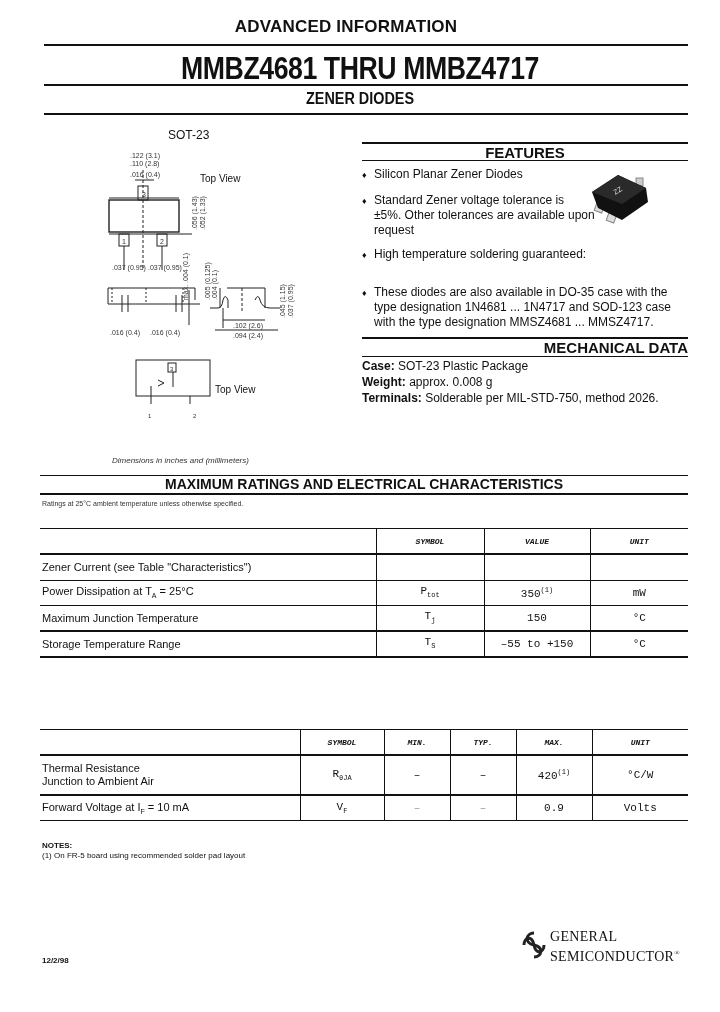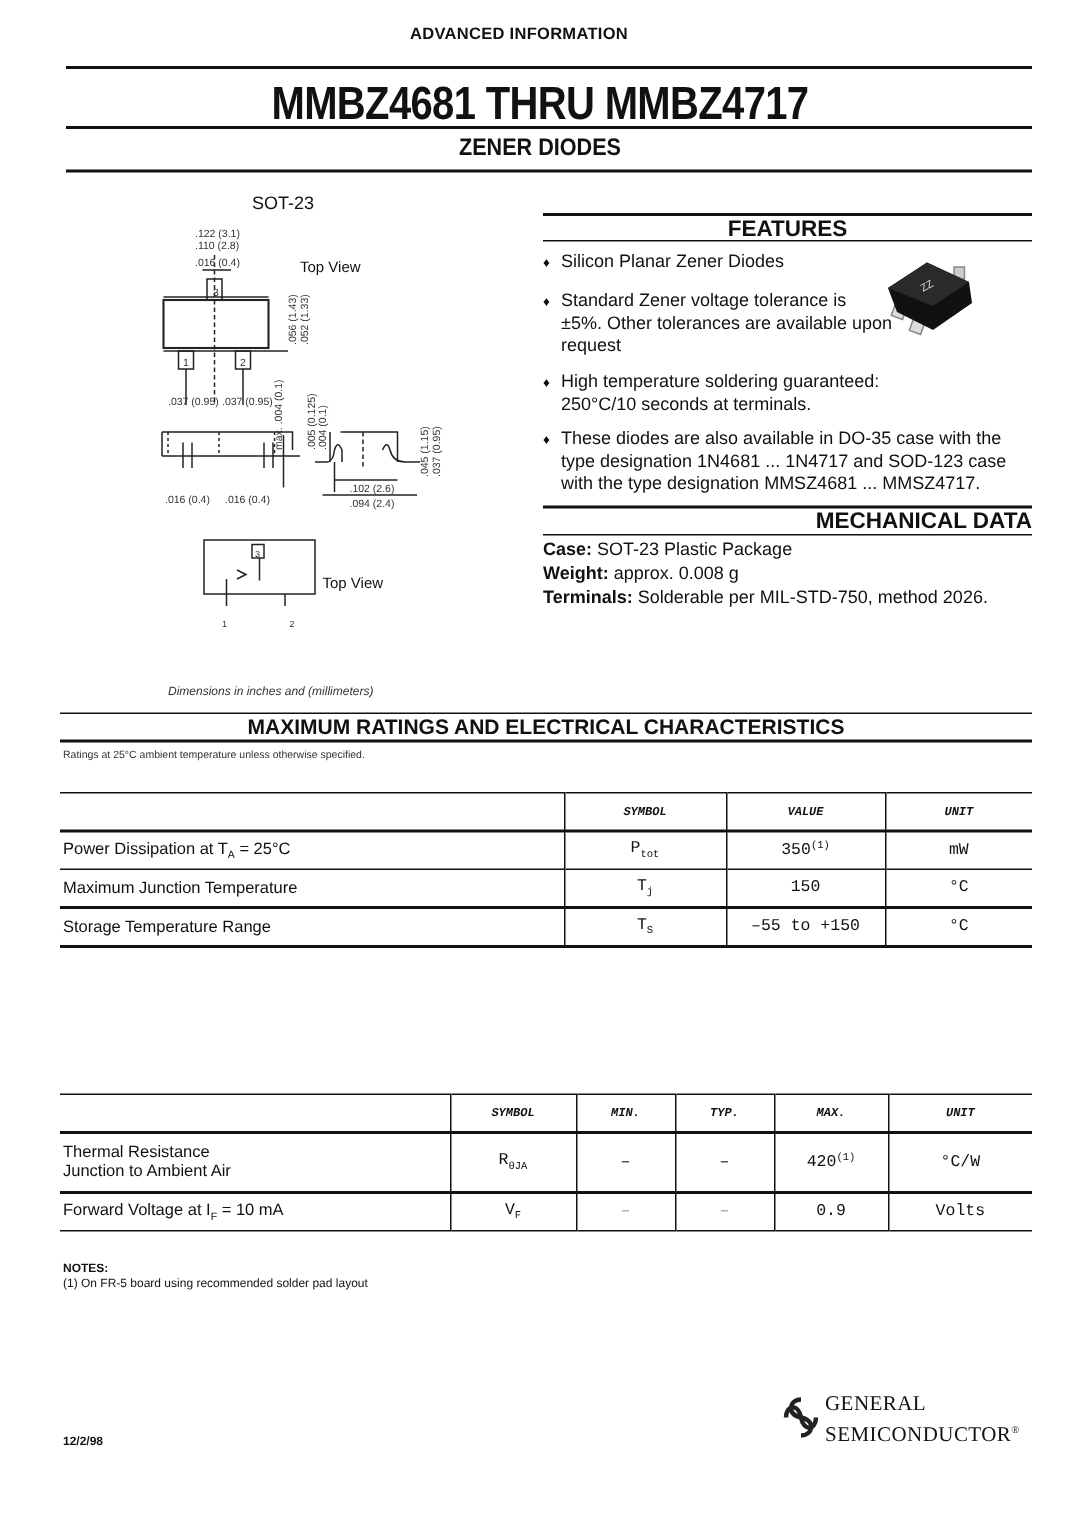--- a/index.html
+++ b/index.html
@@ -1,20 +1,20 @@
 <!DOCTYPE html>
 <html><head>
 <meta charset="utf-8">
 <style>
   html, body { margin:0; padding:0; background:#fff; }
   body { width:720px; height:1012px; position:relative; overflow:hidden; font-family:"Liberation Sans", sans-serif; color:#111; }
   .abs { position:absolute; }
   .rule { position:absolute; background:#111; height:2px; }
   .center { text-align:center; }
-  #hdr-adv { left:0; width:692px; top:17px; font-size:11px; font-weight:bold; letter-spacing:0.2px; }
+  #hdr-adv { left:0; width:692px; top:17px; font-size:17px; font-weight:bold; letter-spacing:0.2px; }
   #hdr-title { left:0; width:720px; top:51px; font-size:31px; font-weight:bold; transform:scaleX(0.86); transform-origin:center; letter-spacing:-0.5px; }
   #hdr-sub { left:0; width:720px; top:90px; font-size:16px; font-weight:bold; transform:scaleX(0.9); }
   .sot-label { left:168px; top:128px; font-size:12px; font-weight:normal; }
   .topview { font-size:10px; }
   .dim-caption { left:112px; top:456px; font-size:8px; font-style:italic; color:#333; }
   .sec-title { font-weight:bold; font-size:15px; text-align:center; }
   .feat { left:362px; width:300px; font-size:12px; line-height:15px; }
   .feat .bul { position:absolute; left:0; font-size:9px; top:1px; }
   .feat .txt { margin-left:12px; display:block; }
   .mech { left:362px; font-size:12px; line-height:16px;text-align:center; }
@@ -125,21 +125,20 @@
 </div>
 <div class="abs feat" style="top:193px;width:240px;">
   <span class="bul">♦</span>
   <span class="txt">Standard Zener voltage tolerance is</span>
   <span class="txt">±5%. Other tolerances are available upon</span>
   <span class="txt">request</span>
 </div>
 <div class="abs feat" style="top:247px;">
   <span class="bul">♦</span>
   <span class="txt">High temperature soldering guaranteed:</span>
-  <span class="txt">250°C/10 seconds at terminals.</span>
 </div>
 <div class="abs feat" style="top:285px;width:330px;">
   <span class="bul">♦</span>
   <span class="txt">These diodes are also available in DO-35 case with the</span>
   <span class="txt">type designation 1N4681 ... 1N4717 and SOD-123 case</span>
   <span class="txt">with the type designation MMSZ4681 ... MMSZ4717.</span>
 </div>
 
 <svg class="abs" style="left:588px;top:170px;" width="70" height="55">
   <rect x="8" y="30" width="8" height="12" fill="#ddd" stroke="#888" transform="rotate(20 12 36)"></rect>
@@ -168,20 +167,26 @@
       <col style="width:108px">
       <col style="width:106px">
       <col style="width:98px">
     </colgroup>
   <tbody>
       <tr class="bb2" style="border-top:1px solid #111;">
     <td></td>
     <td class="hdrcell vl">SYMBOL</td>
     <td class="hdrcell vl">VALUE</td>
     <td class="hdrcell vl">UNIT</td>
+  </tr>
+  <tr class="bt2" style="height:26px;">
+    <td style="padding-left:2px;">Zener Current (see Table "Characteristics")</td>
+    <td class="vl"></td>
+    <td class="vl"></td>
+    <td class="vl"></td>
   </tr>
   <tr class="bt">
     <td style="padding-left:2px;"><span>Power Dissipation at T</span><sub style="font-size:7px">A</sub><span> = 25°C</span></td>
     <td class="c vl"><span>P</span><sub style="font-size:7px">tot</sub></td>
     <td class="c vl"><span>350</span><sup style="font-size:7px">(1)</sup></td>
     <td class="c vl">mW</td>
   </tr>
   <tr class="bt">
     <td style="padding-left:2px;">Maximum Junction Temperature</td>
     <td class="c vl"><span>T</span><sub style="font-size:7px">j</sub></td>

